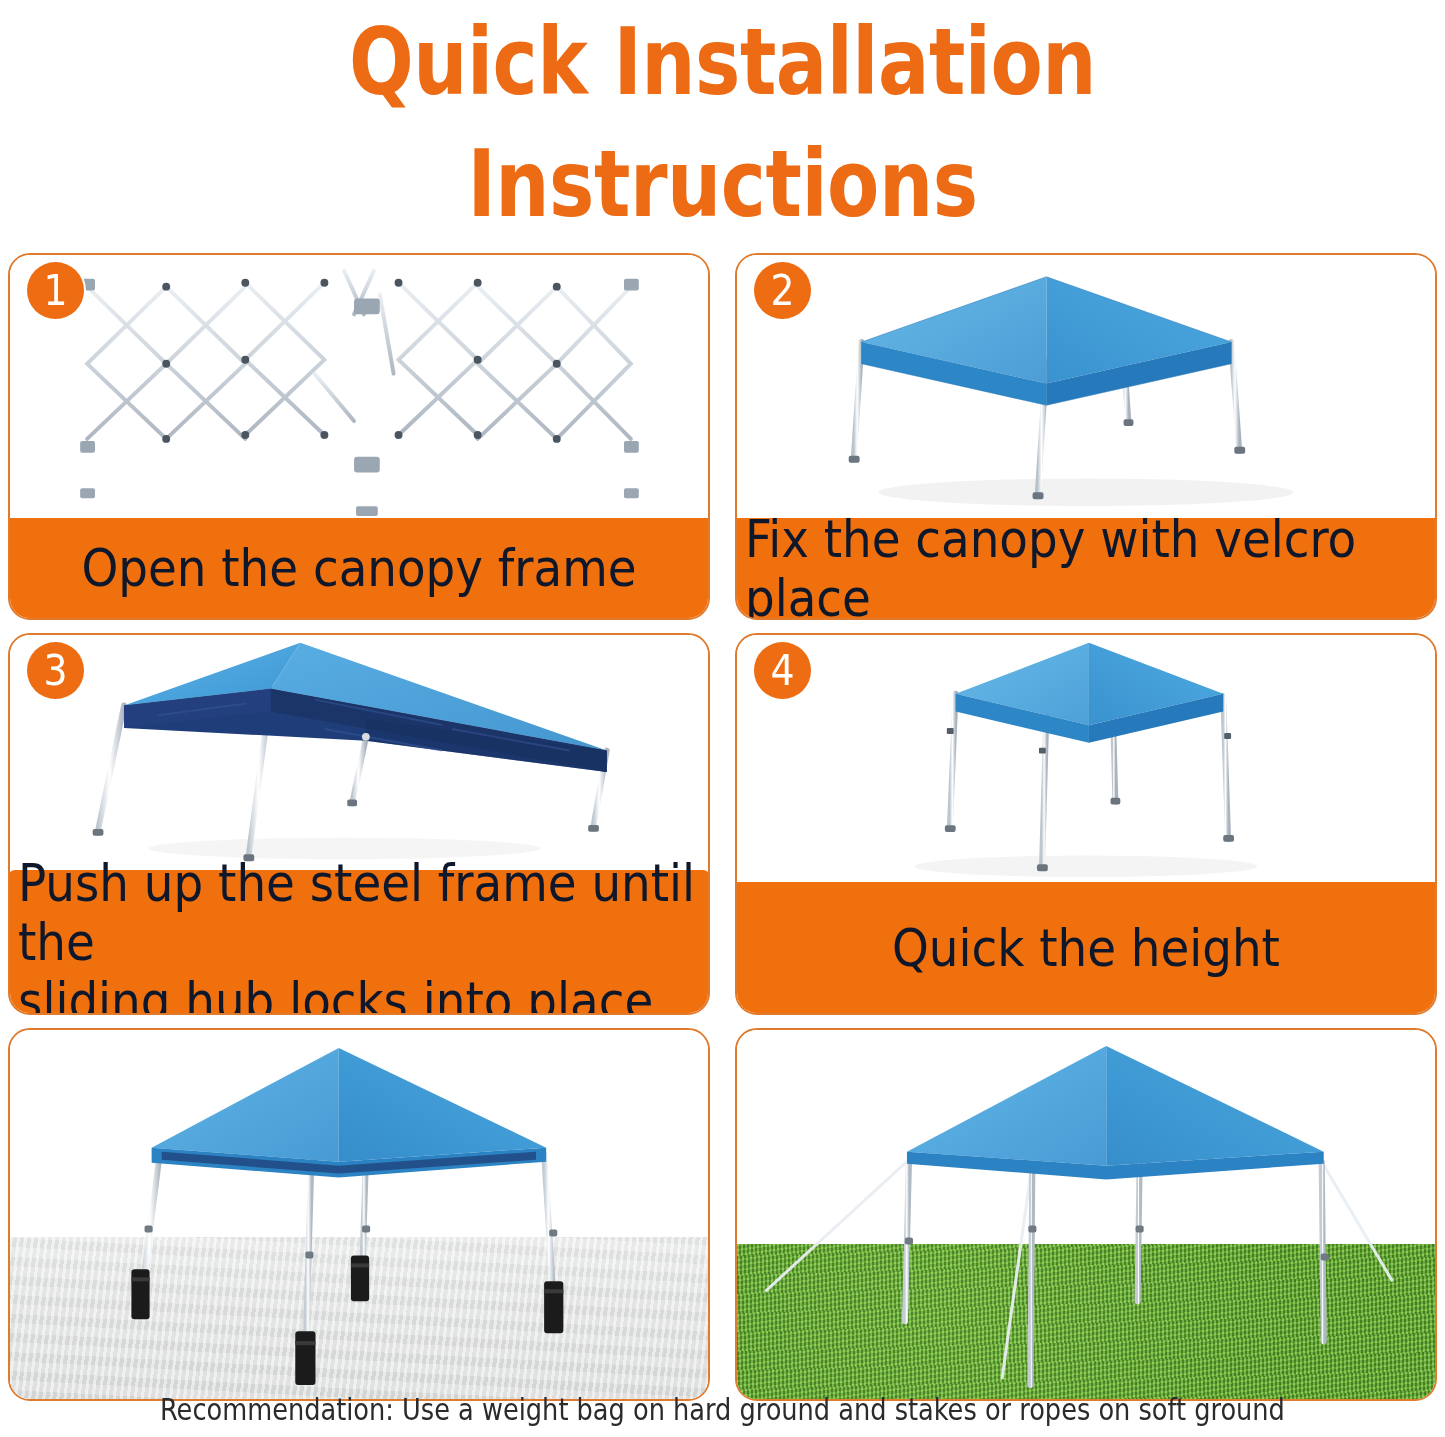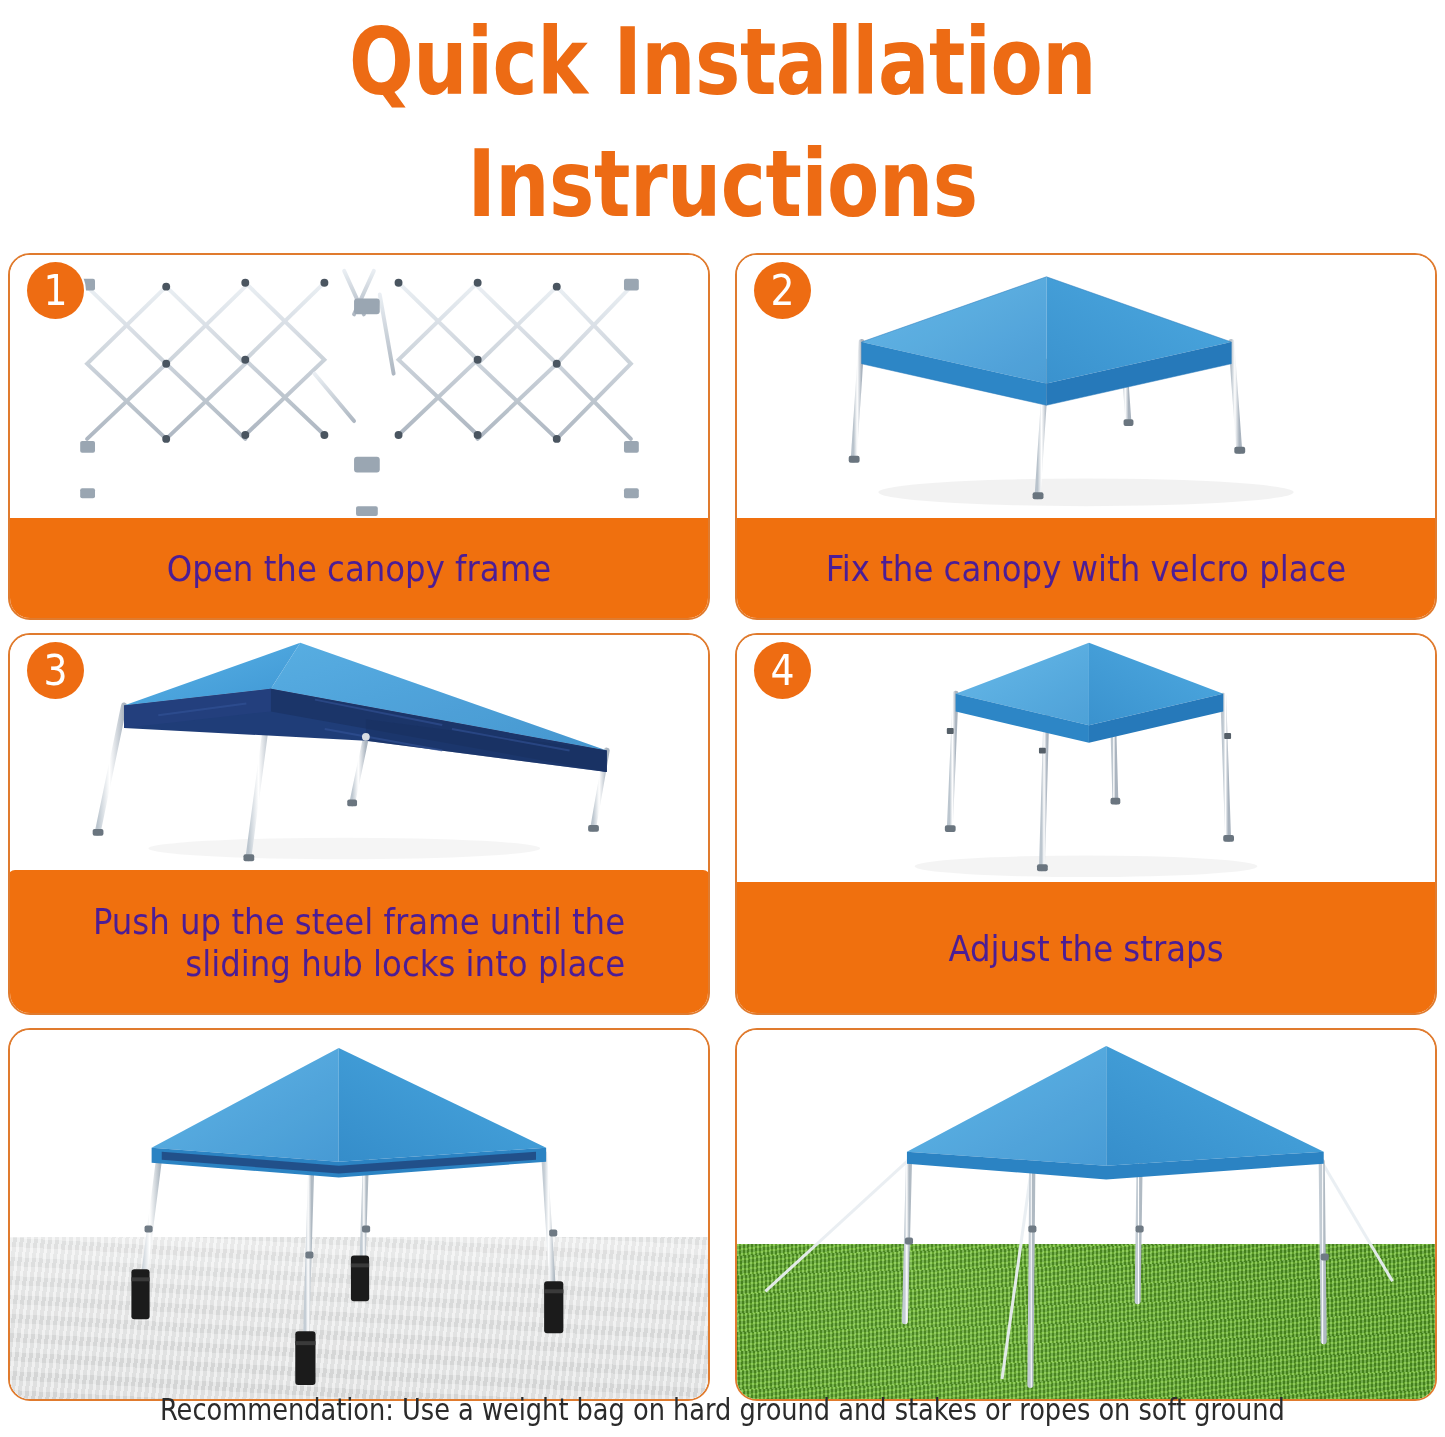--- a/index.html
+++ b/index.html
@@ -97,27 +97,27 @@
     box-shadow: 0 0 0 2px #ffffff;
   }
 
   
   .caption {
     position: absolute;
     left: -2px;
     right: -2px;
     bottom: -2px;
     background: #F0700E;
-    color: #4c1d95;
+    color: #0f172a;
     display: flex;
     align-items: center;
     justify-content: center;
-    text-align: right;
+    text-align: left;
     font-family: "Liberation Sans Narrow", "DejaVu Sans Condensed", "Liberation Sans", sans-serif;
-    font-size: 36px;
+    font-size: 52px;
     line-height: 1.14;
     border-bottom-left-radius: 22px;
     border-bottom-right-radius: 22px;
     padding: 0 10px;
     box-sizing: border-box;
     white-space: pre-line;
   }
   .card-1 .caption, .card-2 .caption { height: 102px; }
   .card-3 .caption { height: 145px; border-radius: 7px; }
   .card-4 .caption { height: 133px; }
@@ -406,21 +406,21 @@
               <rect x="370" y="166" width="10" height="7" rx="2"></rect>
               <rect x="485" y="204" width="11" height="7" rx="2"></rect>
             </g>
             <path d="M348 8 L212 60 L348 92 Z" fill="url(#roofA4)"></path>
             <path d="M348 8 L485 60 L348 92 Z" fill="url(#roofB4)"></path>
             <path d="M348 8 L212 60 L348 92 Z" fill="#ffffff" opacity="0.07"></path>
             <path d="M212 60 L348 92 L348 110 L212 78 Z" fill="#2d86c6"></path>
             <path d="M348 92 L485 60 L485 78 L348 110 Z" fill="#2679ba"></path>
           </svg>
         </div>
-        <div class="caption">Adjust the straps</div>
+        <div class="caption">Quick the height</div>
       </div>
     </div>
 
     <div class="row row-3">
 
       <div class="card card-b">
         <div class="photo">
           <div class="ground concrete"></div>
           <svg viewBox="0 0 690 370" width="100%" height="100%" preserveAspectRatio="none" style="position:absolute;left:0;top:0;">
             <defs>

